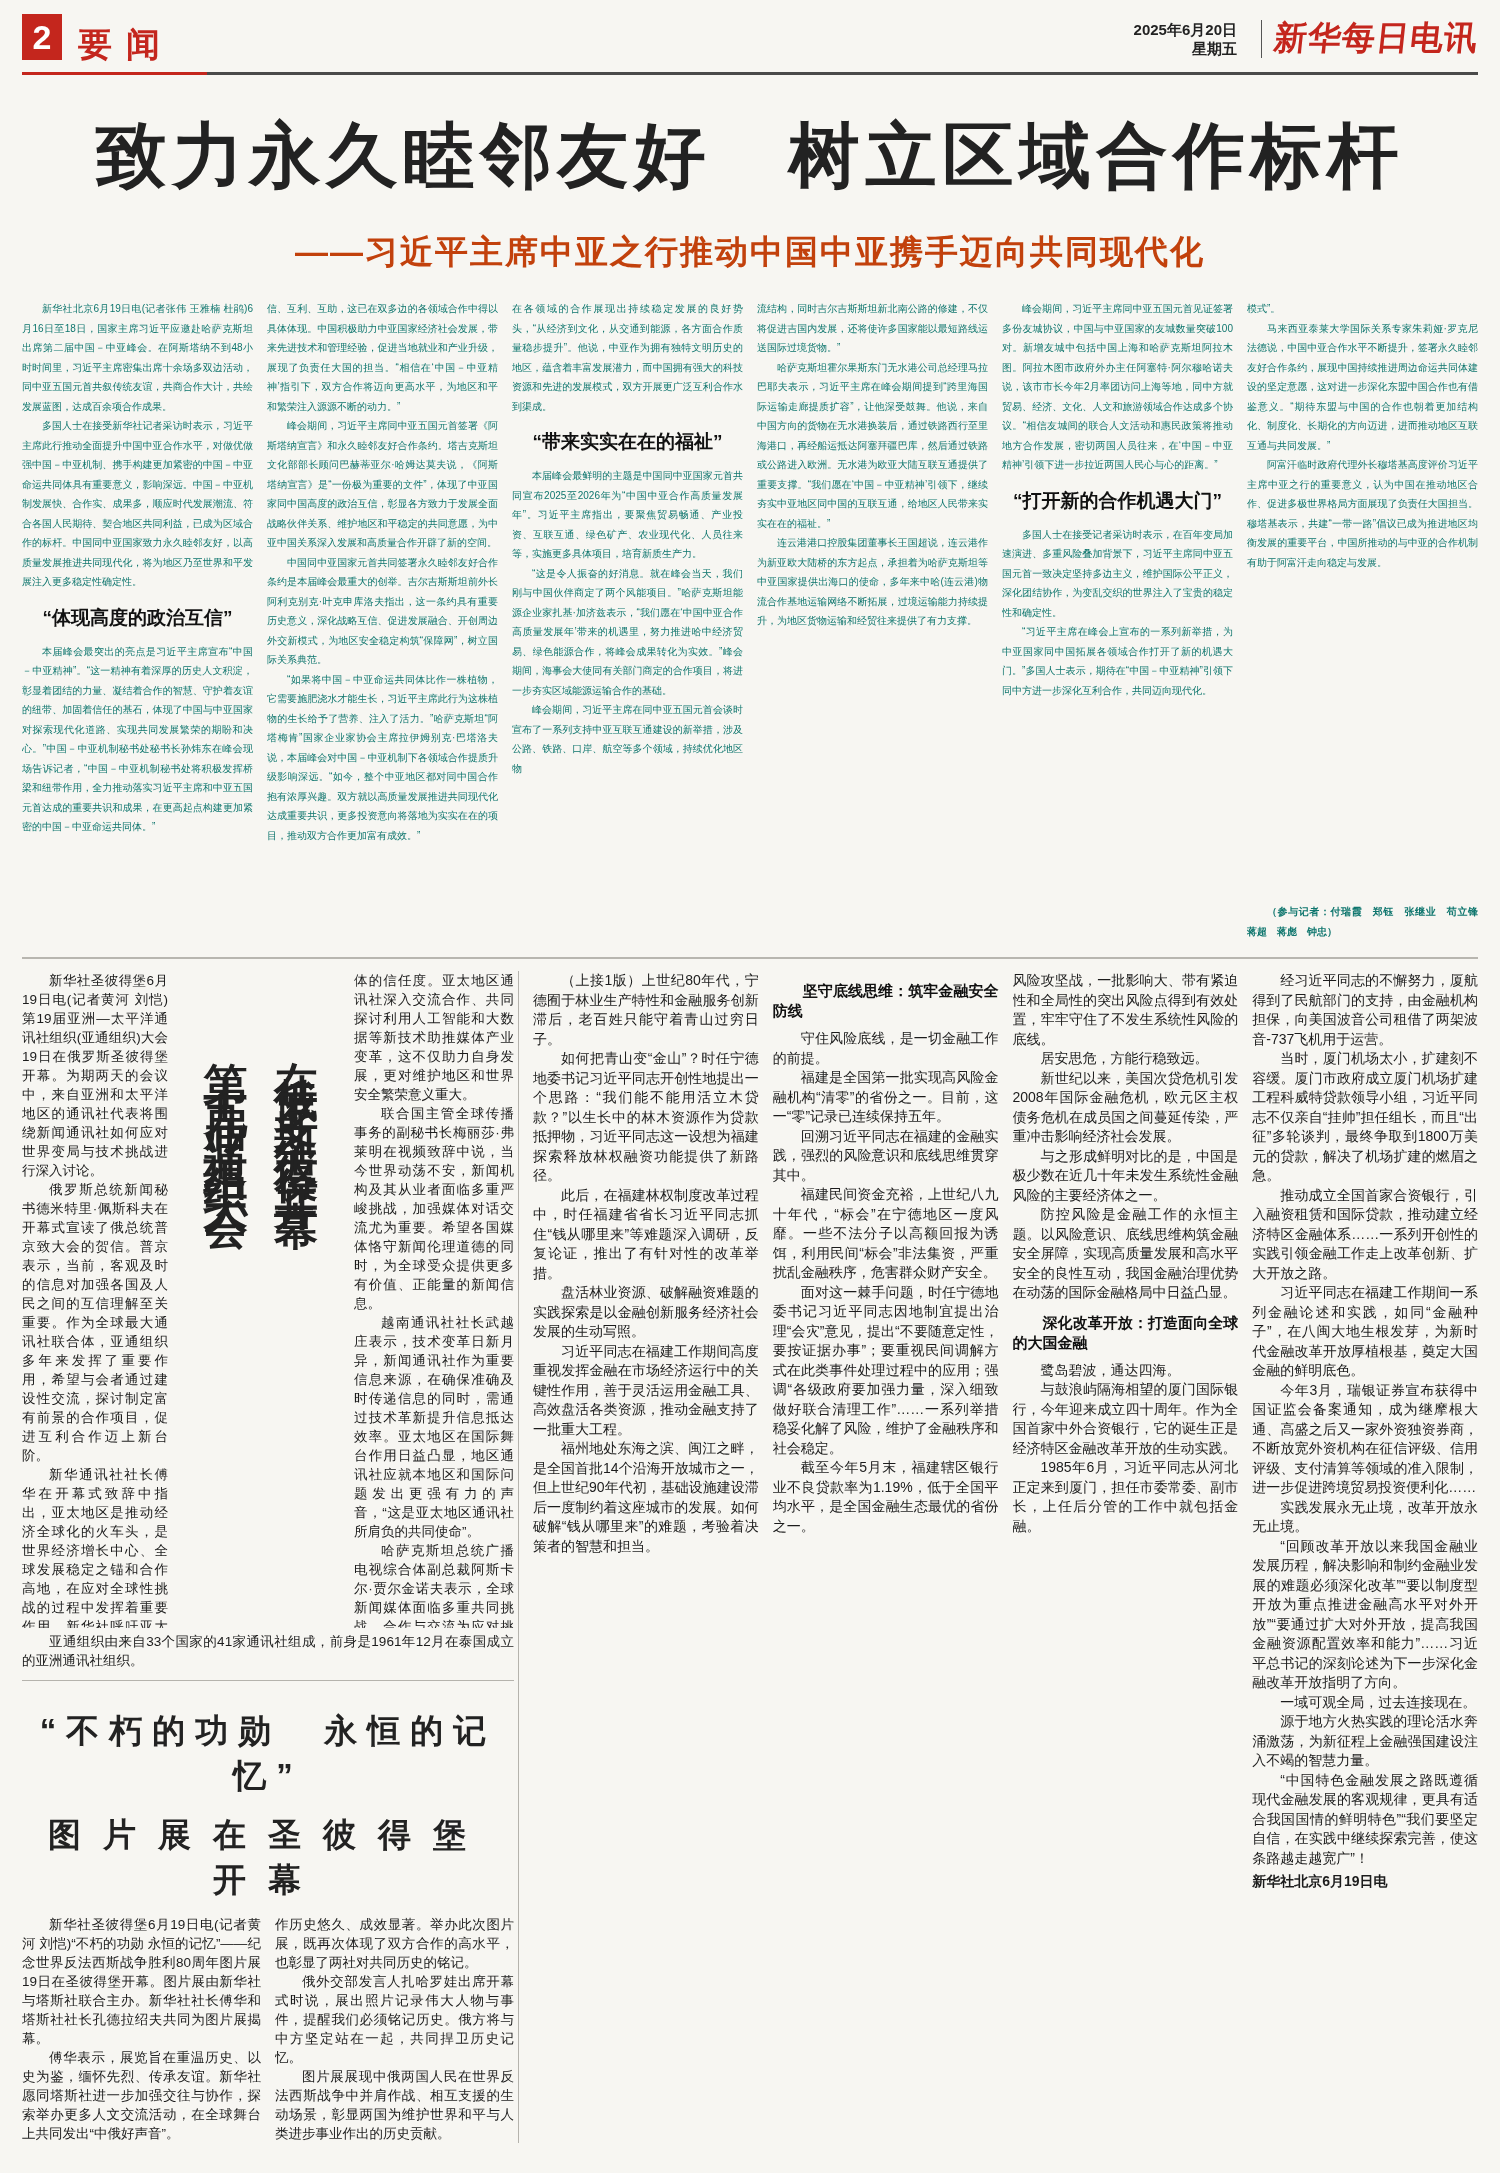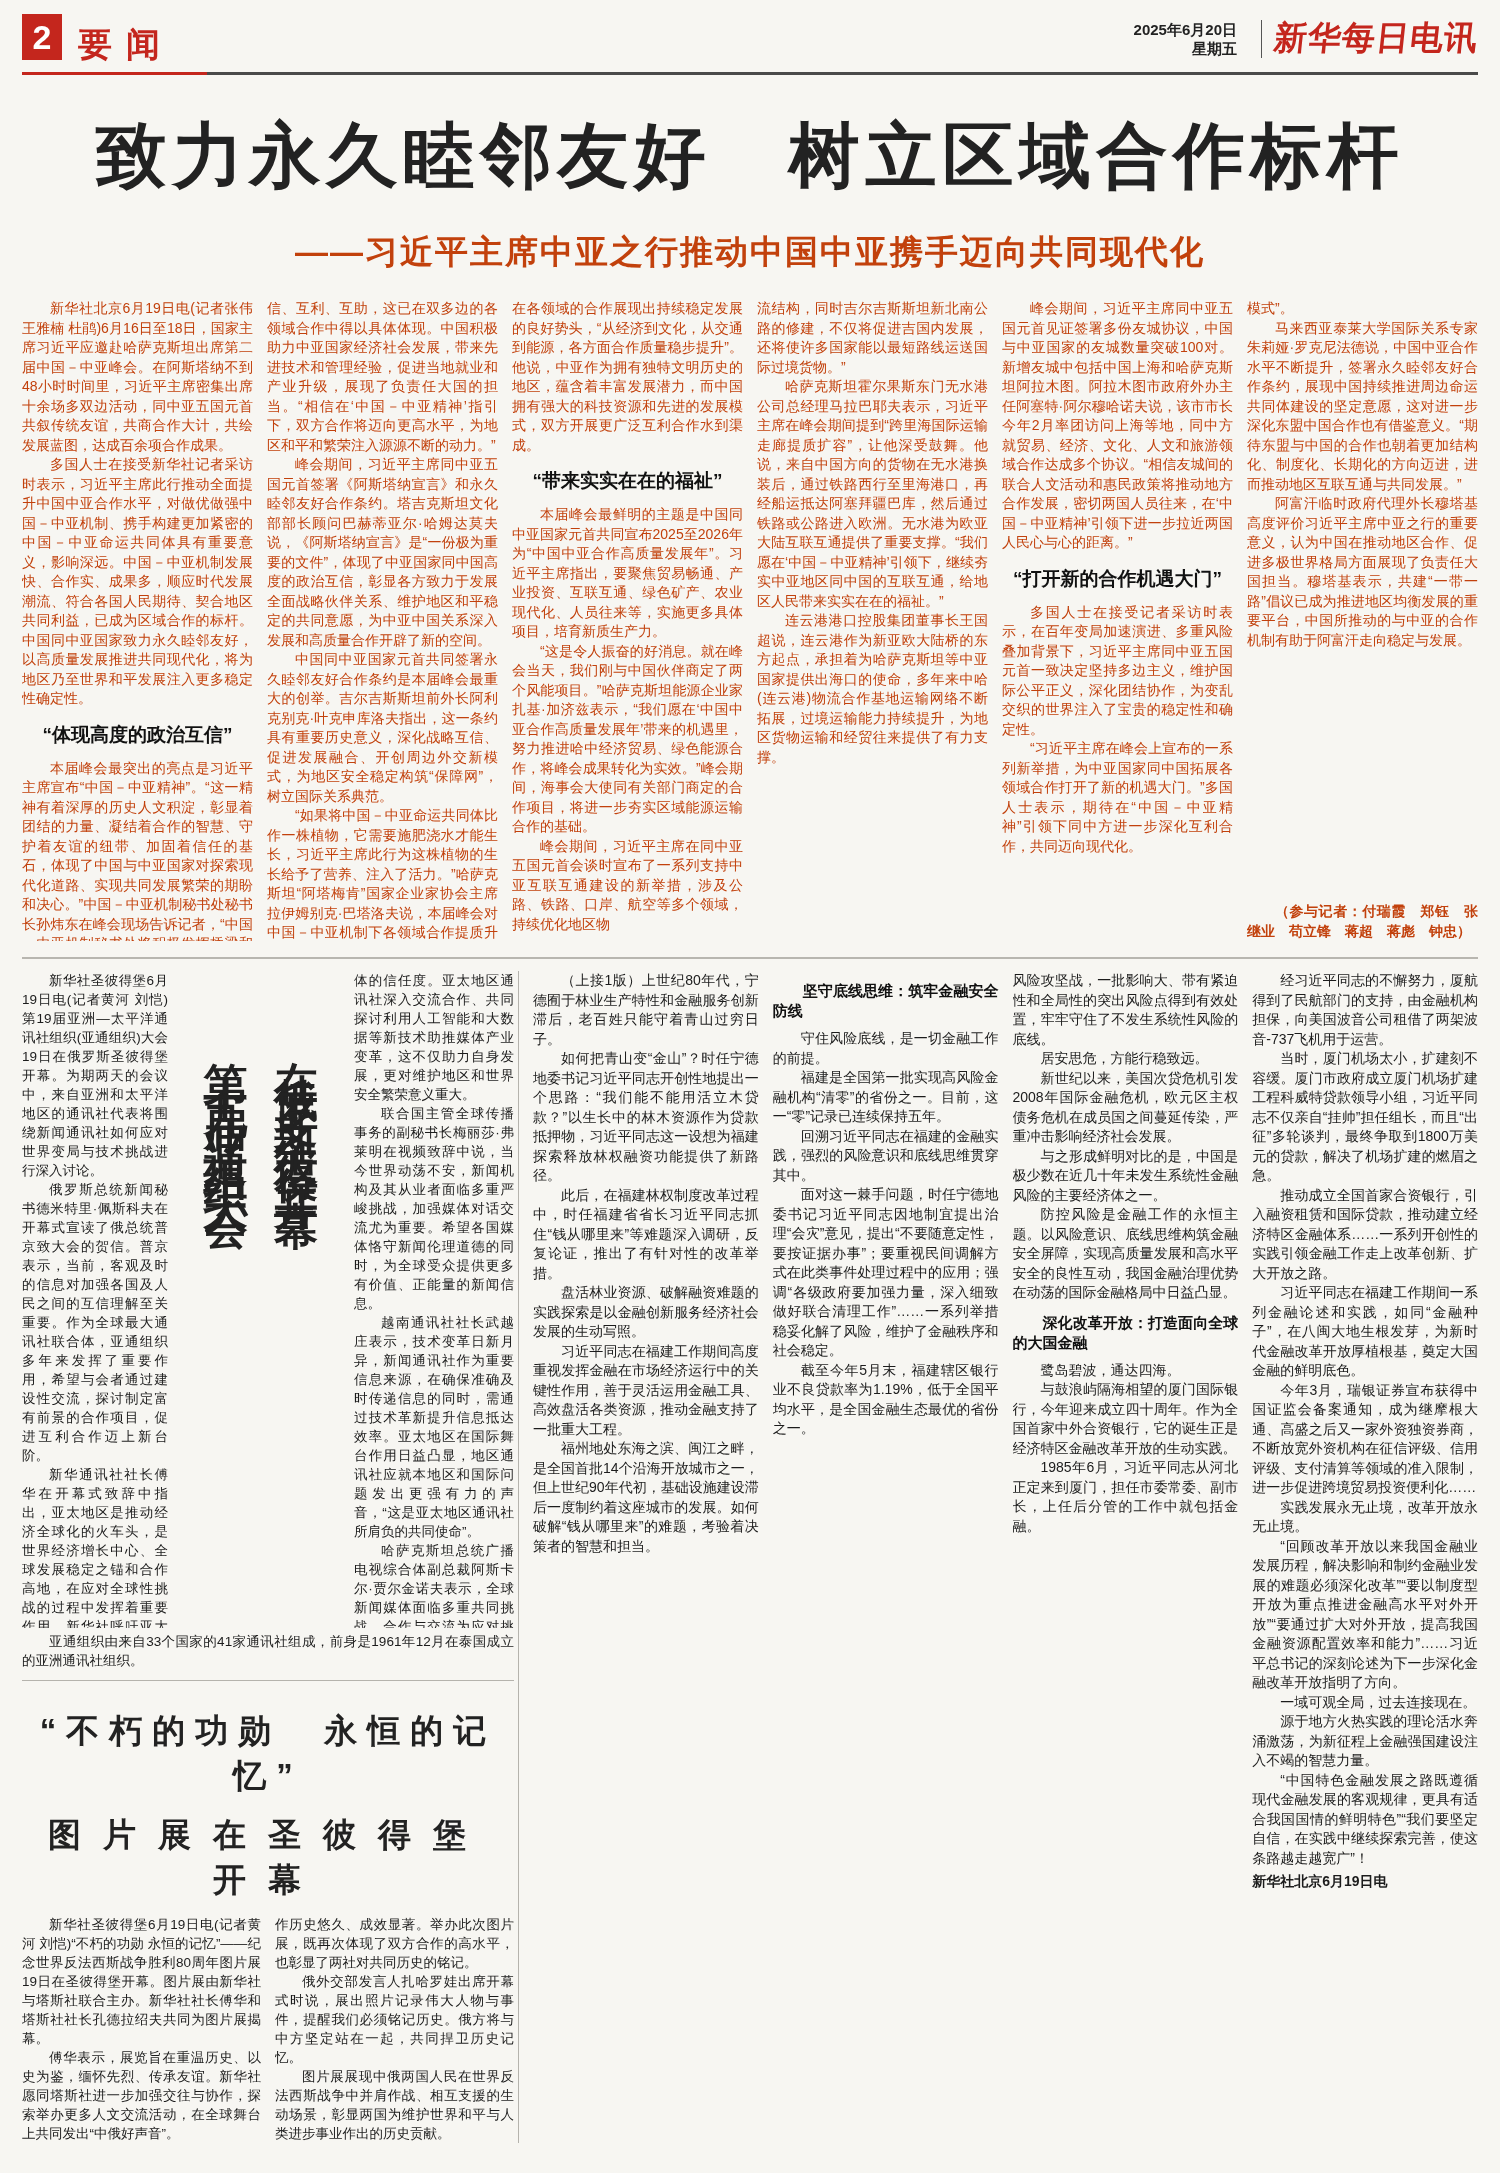--- a/index.html
+++ b/index.html
@@ -25,22 +25,22 @@
   .hdr-rule{height:3px;margin-top:6px;
     background:linear-gradient(to right,#c4261d 0 185px,#4a4a4a 185px 100%);}
 
   
   .lead-hl{font-size:71px;font-weight:bold;text-align:center;letter-spacing:6px;
            margin:34px 0 0 0;color:#222;}
   .lead-sub{font-size:33px;font-weight:bold;text-align:center;letter-spacing:2px;
             margin:26px 0 24px 0;color:#c2410c;}
   .lead-cols{display:flex;gap:14px;height:642px;overflow:hidden;}
   .lcol{flex:1 1 0;overflow:hidden;display:flex;flex-direction:column;}
-  .lcol p,.bcol p,.ncol p{margin:0;font-size:14px;line-height:19.5px;text-align:justify;
-      text-indent:2em;color:#c2410c;}
+  .lcol p,.bcol p,.ncol p{margin:0;font-size:10px;line-height:19.5px;text-align:justify;
+      text-indent:2em;color:#0f766e;}
   .lcol p.cont,.bcol p.cont,.ncol p.cont{text-indent:0;}
   .subhead{font-weight:bold;font-size:19px;text-align:center;margin:13px 0 11px 0;color:#111;}
   .runhead{font-weight:bold;font-size:15px;line-height:20px;text-indent:2em;text-align:justify;
            margin:10px 0 8px 0;color:#111;}
   .spacer{flex:1 1 auto;}
   .tail-byline{font-weight:bold;text-align:justify;}
   .dateline{font-weight:bold;text-align:right;text-indent:0 !important;margin-top:4px !important;}
 
   
   .bottom{display:flex;margin-top:16px;border-top:2px solid #b8b6b0;padding-top:12px;height:1172px;}
@@ -186,20 +186,21 @@
           <p>此后，在福建林权制度改革过程中，时任福建省省长习近平同志抓住“钱从哪里来”等难题深入调研，反复论证，推出了有针对性的改革举措。</p>
           <p>盘活林业资源、破解融资难题的实践探索是以金融创新服务经济社会发展的生动写照。</p>
           <p>习近平同志在福建工作期间高度重视发挥金融在市场经济运行中的关键性作用，善于灵活运用金融工具、高效盘活各类资源，推动金融支持了一批重大工程。</p>
           <p>福州地处东海之滨、闽江之畔，是全国首批14个沿海开放城市之一，但上世纪90年代初，基础设施建设滞后一度制约着这座城市的发展。如何破解“钱从哪里来”的难题，考验着决策者的智慧和担当。</p>
         </div>
       <div class="fcol">
           <div class="runhead">坚守底线思维：筑牢金融安全防线</div>
           <p>守住风险底线，是一切金融工作的前提。</p>
           <p>福建是全国第一批实现高风险金融机构“清零”的省份之一。目前，这一“零”记录已连续保持五年。</p>
           <p>回溯习近平同志在福建的金融实践，强烈的风险意识和底线思维贯穿其中。</p>
+          <p>福建民间资金充裕，上世纪八九十年代，“标会”在宁德地区一度风靡。一些不法分子以高额回报为诱饵，利用民间“标会”非法集资，严重扰乱金融秩序，危害群众财产安全。</p>
           <p>面对这一棘手问题，时任宁德地委书记习近平同志因地制宜提出治理“会灾”意见，提出“不要随意定性，要按证据办事”；要重视民间调解方式在此类事件处理过程中的应用；强调“各级政府要加强力量，深入细致做好联合清理工作”……一系列举措稳妥化解了风险，维护了金融秩序和社会稳定。</p>
           <p>截至今年5月末，福建辖区银行业不良贷款率为1.19%，低于全国平均水平，是全国金融生态最优的省份之一。</p>
         </div>
       <div class="fcol">
           <p class="cont">风险攻坚战，一批影响大、带有紧迫性和全局性的突出风险点得到有效处置，牢牢守住了不发生系统性风险的底线。</p>
           <p>居安思危，方能行稳致远。</p>
           <p>新世纪以来，美国次贷危机引发2008年国际金融危机，欧元区主权债务危机在成员国之间蔓延传染，严重冲击影响经济社会发展。</p>
           <p>与之形成鲜明对比的是，中国是极少数在近几十年未发生系统性金融风险的主要经济体之一。</p>
           <p>防控风险是金融工作的永恒主题。以风险意识、底线思维构筑金融安全屏障，实现高质量发展和高水平安全的良性互动，我国金融治理优势在动荡的国际金融格局中日益凸显。</p>
           <div class="runhead">深化改革开放：打造面向全球的大国金融</div>

